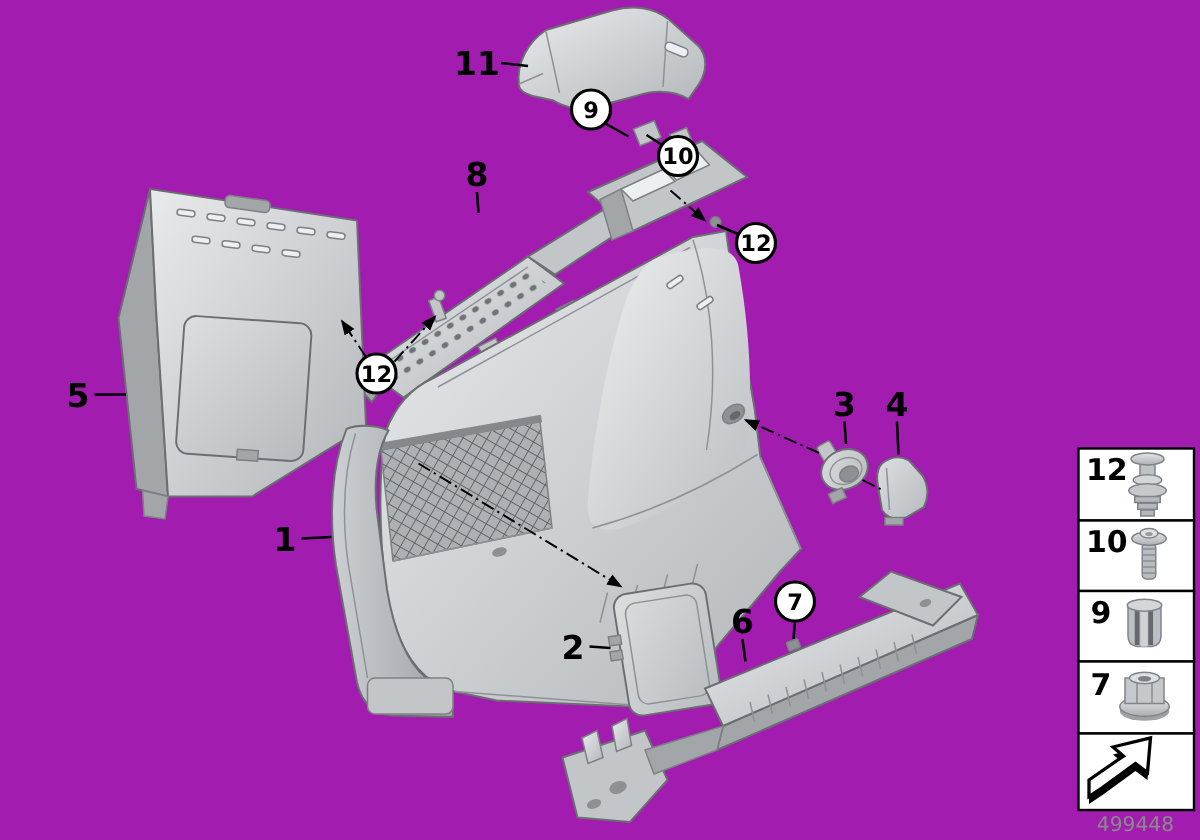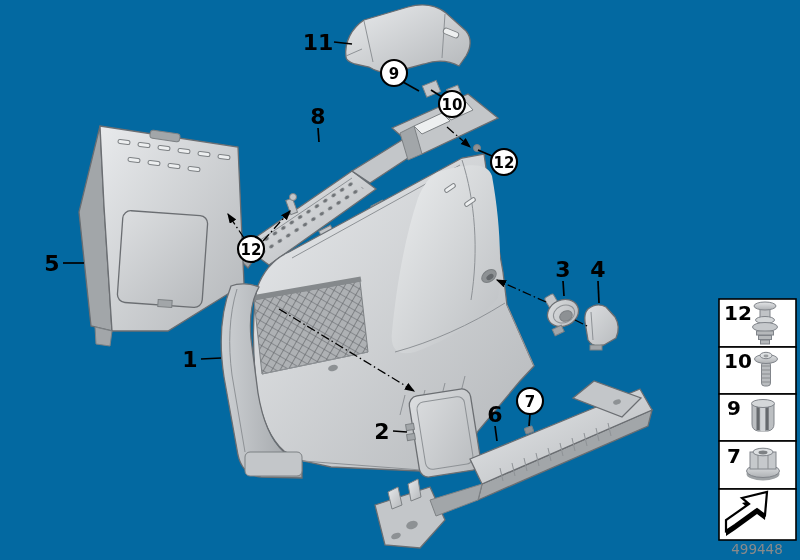--- a/index.html
+++ b/index.html
@@ -1,16 +1,16 @@
 <!DOCTYPE html>
 <html><head>
 <meta charset="utf-8">
 <style>
   html,body{margin:0;padding:0;background:#fff;}
-  .stage{position:relative;width:800px;height:560px;background:#0369a1;overflow:hidden;
+  .stage{position:relative;width:800px;height:560px;background:#a21caf;overflow:hidden;
          font-family:"DejaVu Sans","Liberation Sans",sans-serif;}
   svg{position:absolute;left:0;top:0;}
   .o{stroke:#6b6e72;stroke-width:1.3;}
   .o2{stroke:#7d8184;stroke-width:1;}
   .fillL{fill:url(#gPanel);}
   .fillB{fill:url(#gBulge);}
   .fillF{fill:url(#gFlap);}
   .fillM{fill:#c3c6c9;}
   .fillD{fill:#a2a6a9;}
   .white{fill:#edeff0;}

